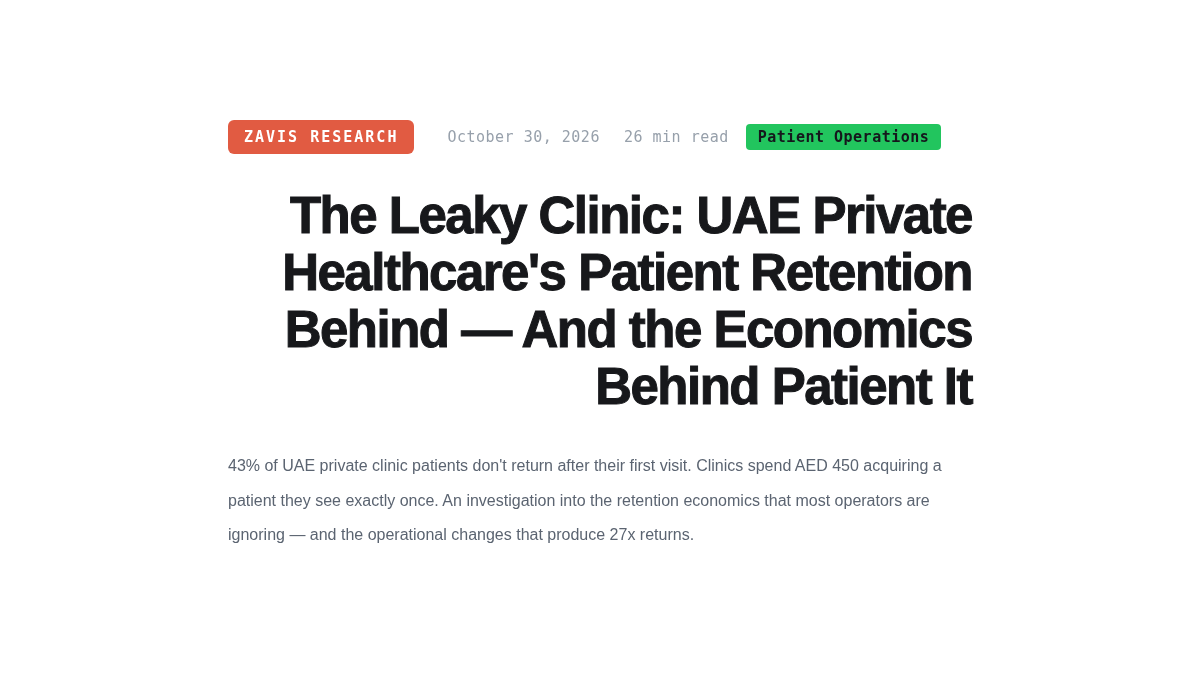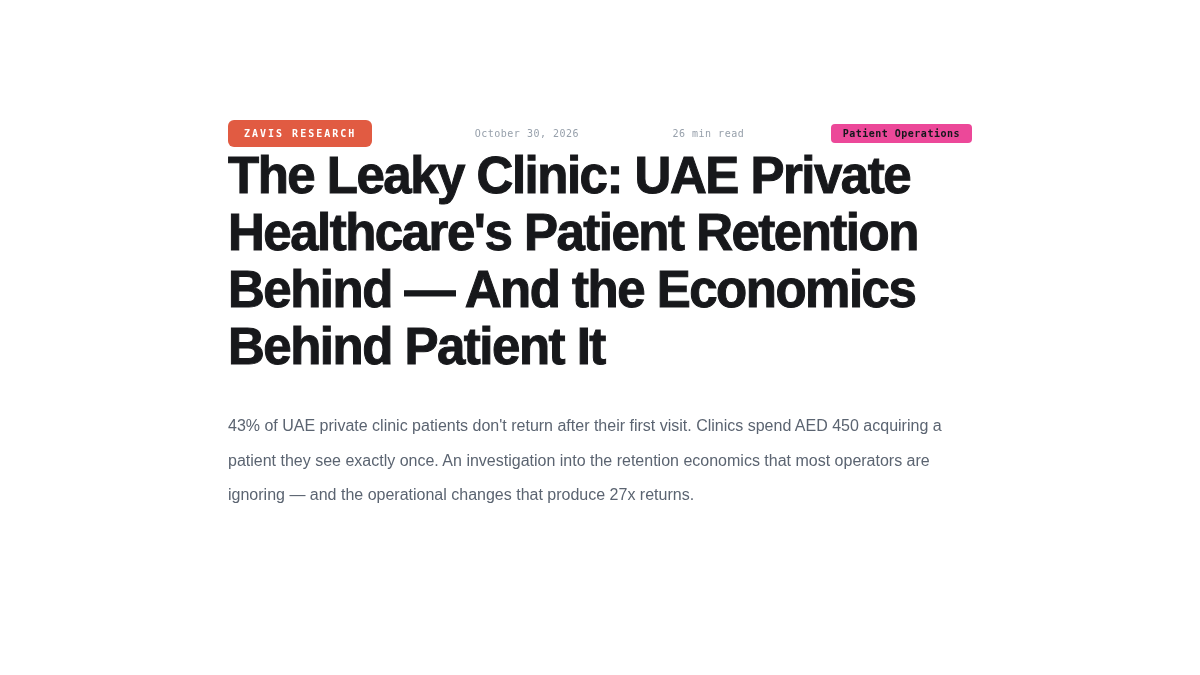--- a/index.html
+++ b/index.html
@@ -16,23 +16,22 @@
     width: 744px;
     margin: 0 auto;
     padding-top: 120px;
   }
 
   
   .meta-row {
     display: flex;
     align-items: center;
     font-family: "DejaVu Sans Mono", "Liberation Mono", monospace;
-    font-size: 10px;
+    font-size: 15px;
     white-space: nowrap;
-    justify-content: space-between;
   }
 
   .badge {
     display: inline-block;
     background: #E15B42;
     color: #FFFFFF;
     font-weight: bold;
     letter-spacing: 2px;
     padding: 8px 16px;
     border-radius: 6px;
@@ -46,36 +45,38 @@
   }
 
   .read-time {
     color: #97A0AB;
     margin-right: 17px;
     letter-spacing: 0.5px;
   }
 
   .tag {
     display: inline-block;
-    background: #ec4899;
+    background: #22c55e;
     color: #15171C;
     font-weight: bold;
     padding: 4px 12px;
     border-radius: 4px;
     letter-spacing: 0.5px;
     cursor: pointer;
   }
 
   
   .title {
+    margin-top: 33px;
     color: #17181B;
     font-size: 51px;
     line-height: 57px;
     font-weight: 800;
     letter-spacing: -1.5px;
+    text-align: right;
     -webkit-text-stroke: 1px #17181B;
   }
   .title span {
     display: block;
     white-space: nowrap;
   }
 
   
   .standfirst {
     margin-top: 34px;

